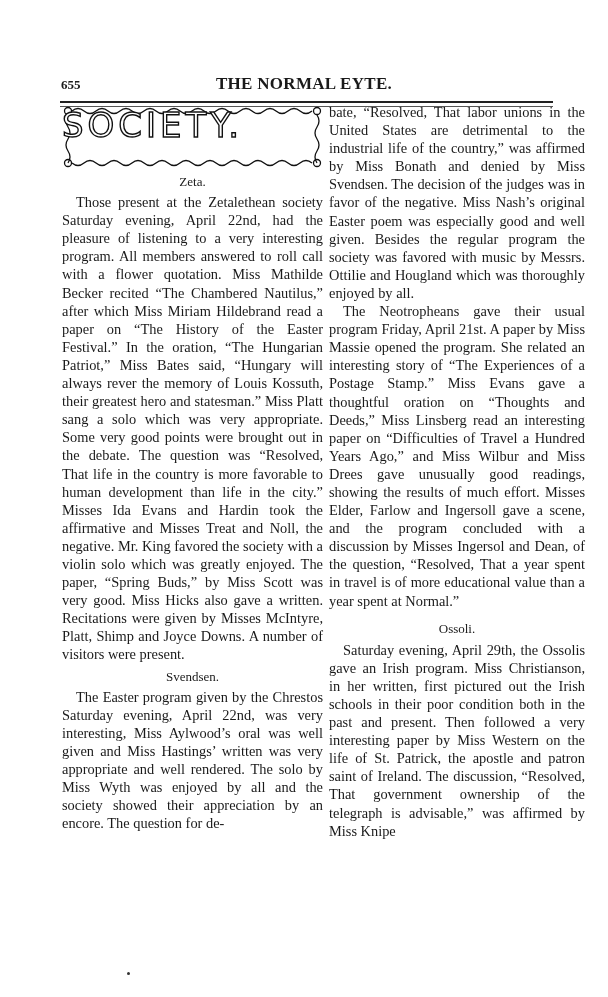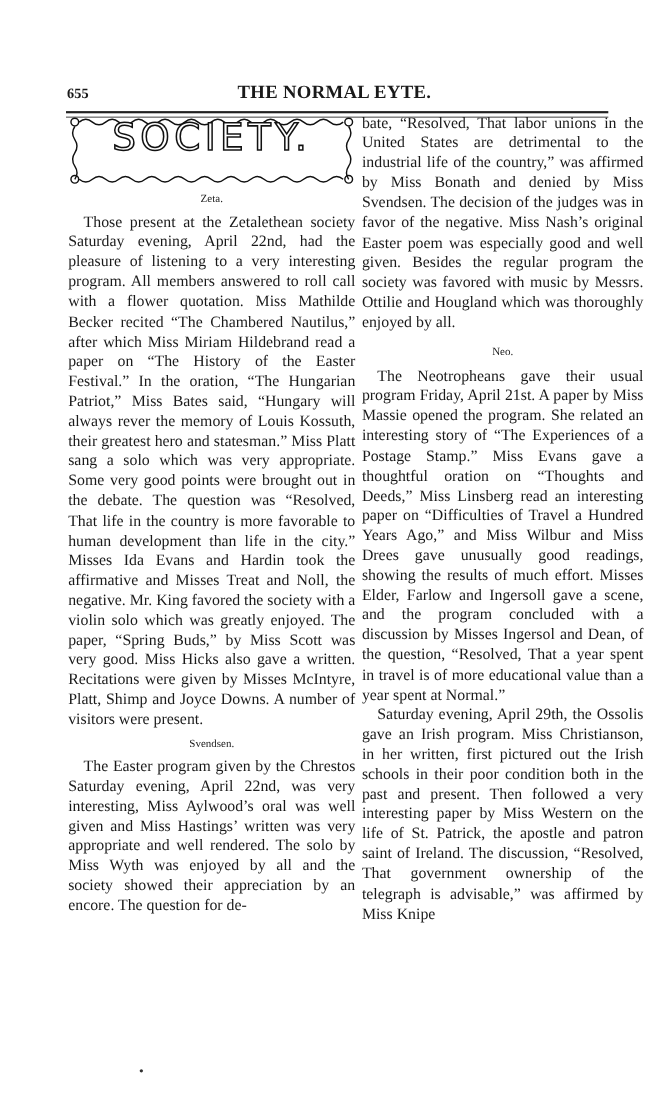--- a/index.html
+++ b/index.html
@@ -5,22 +5,22 @@
   html, body { margin: 0; padding: 0; background: #ffffff; }
   body { width: 608px; height: 997px; position: relative; overflow: hidden; color: #1a1a1a; font-family: "DejaVu Serif", serif; }
   .page-number { position: absolute; left: 61px; top: 77px; font-size: 13px; font-weight: bold; font-family: "Liberation Serif", serif; }
   .running-head { position: absolute; left: 0; width: 608px; top: 74px; text-align: center; font-size: 17px; font-weight: bold; letter-spacing: 0.3px; font-family: "Liberation Serif", serif; }
   .rule { position: absolute; left: 60px; width: 493px; top: 101px; height: 3px; border-top: 2px solid #222; border-bottom: 1px solid #555; }
   .col { position: absolute; top: 103px; width: 261px; font-family: "Liberation Serif", serif; font-size: 14.4px; line-height: 18.1px; text-align: justify; hyphens: manual; }
   .col-left { left: 62px; }
   .col-right { left: 329px; top: 103px; width: 256px; }
   .banner { position: relative; height: 64px; margin: 2px 0 4px 0; }
   .banner svg { position: absolute; left: 0; top: 0; }
-  .banner-title { position: absolute; left: 0; right: 0; top: 11px; text-align: center; font-family: "DejaVu Sans", sans-serif; font-size: 34px; letter-spacing: 4px; color: #fff; -webkit-text-stroke: 1.4px #111; font-weight: normal; }
-  .section-head { text-align: center; font-size: 10px; margin: 4px 0 2px 0; text-indent: 0; }
+  .banner-title { position: absolute; left: 0; right: 0; top: 11px; font-family: "DejaVu Sans", sans-serif; font-size: 34px; letter-spacing: 4px; color: #fff; -webkit-text-stroke: 1.4px #111; font-weight: normal; }
+  .section-head { text-align: center; font-size: 13px; margin: 4px 0 2px 0; text-indent: 0; }
   .col-right .section-head { margin: 10px 0 3px 0; }
   p { margin: 0; text-indent: 14px; }
   p.cont { text-indent: 0; }
   .speck { position: absolute; left: 127px; top: 972px; width: 3px; height: 3px; background: #333; border-radius: 50%; }
 </style>
 </head>
 <body>
 
 <div class="page-number">655</div>
 <div class="running-head">THE NORMAL EYTE.</div>
@@ -46,19 +46,19 @@
   <div class="section-head">Zeta.</div>
   <p>Those present at the Zetalethean society Saturday evening, April 22nd, had the pleasure of listening to a very interesting program.  All members answered to roll call with a flower quo­tation.  Miss Mathilde Becker re­cited “The Chambered Nautilus,” af­ter which Miss Miriam Hildebrand read a paper on “The History of the Easter Festival.”  In the oration, “The Hungarian Patriot,” Miss Bates said, “Hungary will always rever the memory of Louis Kossuth, their greatest hero and statesman.”  Miss Platt sang a solo which was very ap­propriate.  Some very good points were brought out in the debate.  The question was “Resolved, That life in the country is more favorable to hu­man development than life in the city.”  Misses Ida Evans and Hardin took the affirmative and Misses Treat and Noll, the negative.  Mr. King fa­vored the society with a violin solo which was greatly enjoyed.  The pa­per, “Spring Buds,” by Miss Scott was very good.  Miss Hicks also gave a written.  Recitations were given by Misses McIntyre, Platt, Shimp and Joyce Downs.  A number of visitors were present.</p>
 
   <div class="section-head">Svendsen.</div>
   <p>The Easter program given by the Chrestos Saturday evening, April 22nd, was very interesting, Miss Ayl­wood’s oral was well given and Miss Hastings’ written was very appropri­ate and well rendered.  The solo by Miss Wyth was enjoyed by all and the society showed their appreciation by an encore.  The question for de-</p>
 </div>
 
 <div class="col col-right">
   <p class="cont">bate, “Resolved, That labor unions in the United States are detrimental to the industrial life of the country,” was affirmed by Miss Bonath and de­nied by Miss Svendsen.  The de­cision of the judges was in favor of the negative.  Miss Nash’s original Easter poem was especially good and well given.  Besides the regular pro­gram the society was favored with music by Messrs. Ottilie and Houg­land which was thoroughly enjoyed by all.</p>
 
-  <div class="section-head">Neo.</div>
   <p>The Neotropheans gave their usual program Friday, April 21st.  A paper by Miss Massie opened the program.  She related an interesting story of “The Experiences of a Postage Stamp.”  Miss Evans gave a thought­ful oration on “Thoughts and Deeds,” Miss Linsberg read an interesting paper on “Difficulties of Travel a Hundred Years Ago,” and Miss Wil­bur and Miss Drees gave unusually good readings, showing the results of much effort.  Misses Elder, Farlow and Ingersoll gave a scene, and the program concluded with a discussion by Misses Ingersol and Dean, of the question, “Resolved, That a year spent in travel is of more educational value than a year spent at Normal.”</p>
 
+  <div class="section-head">Ossoli.</div>
   <p>Saturday evening, April 29th, the Ossolis gave an Irish program.  Miss Christianson, in her written, first pictured out the Irish schools in their poor condition both in the past and present.  Then followed a very inter­esting paper by Miss Western on the life of St. Patrick, the apostle and patron saint of Ireland.  The discus­sion, “Resolved, That government ownership of the telegraph is advis­able,” was affirmed by Miss Knipe</p>
 </div>
 
 <div class="speck"></div>
 
 </body></html>

